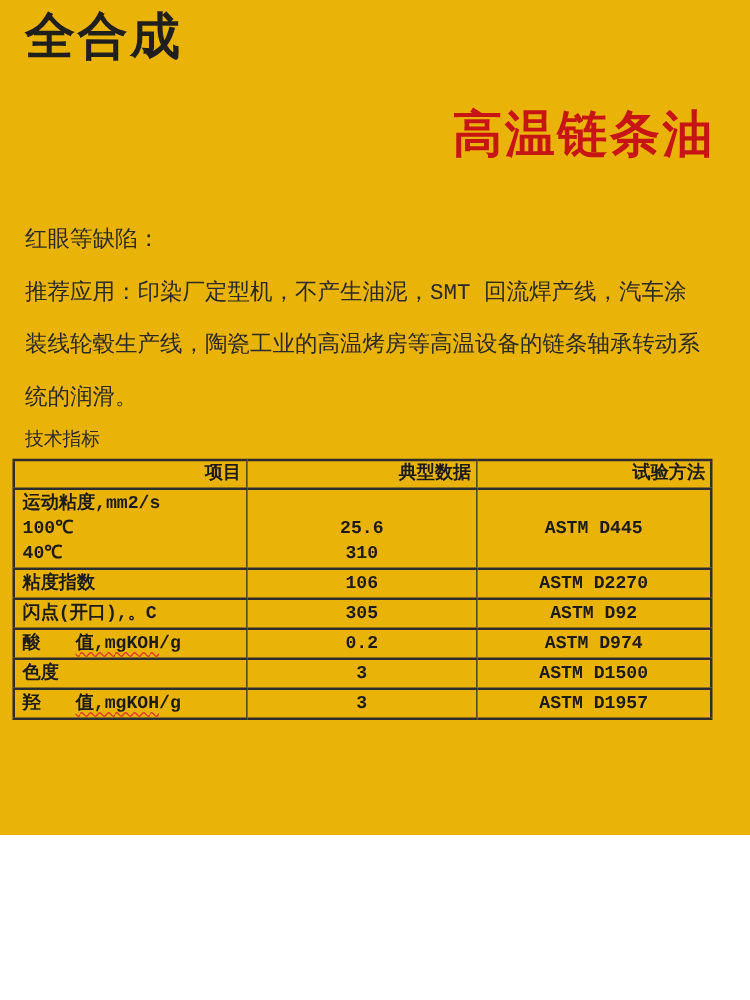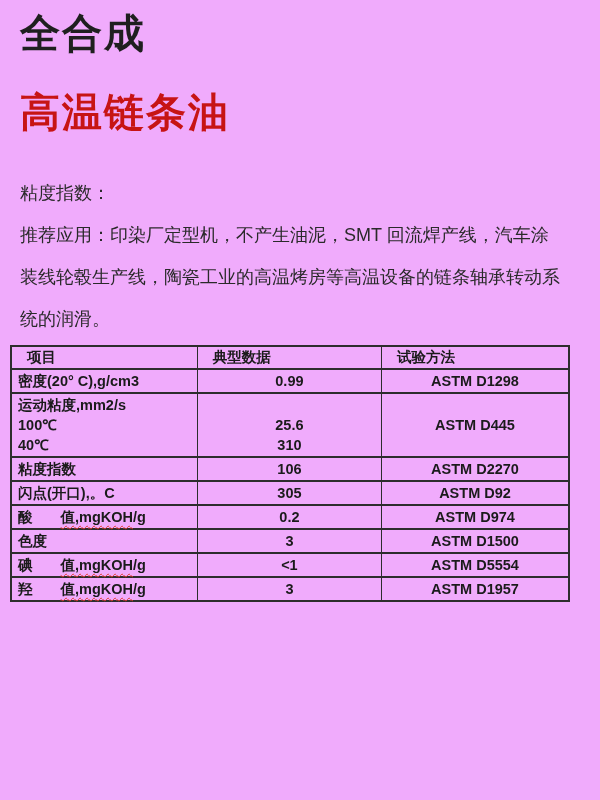--- a/index.html
+++ b/index.html
@@ -1,23 +1,23 @@
 <!DOCTYPE html>
 <html><head>
 <meta charset="utf-8">
 <style>
   * { margin: 0; padding: 0; box-sizing: border-box; }
   html, body { background: #ffffff; }
   .page {
     position: relative;
     width: 600px;
-    height: 800px;
-    background: #f0abfc;
+    height: 668px;
+    background: #eab308;
     overflow: hidden;
-    font-family: Liberation Sans, sans-serif;
+    font-family: Liberation Mono, monospace;
     color: #262626;
   }
   .content { padding: 0 28px 0 20px; }
 
   .h-series {
     padding-top: 10px;
     font-size: 40px;
     line-height: 46px;
     font-weight: 800;
     letter-spacing: 2px;
@@ -58,22 +58,22 @@
   table.specs th, table.specs td {
     border: 1px solid #2d2d2d;
     border-top-width: 2px;
     border-bottom-width: 2px;
     font-size: 14.5px;
     font-weight: bold;
     color: #1b1b1b;
   }
   table.specs th {
     line-height: 19px;
-    padding: 1px 15px;
-    text-align: left;
+    padding: 1px 4px;
+    text-align: right;
   }
   table.specs td { padding: 1px 6px; line-height: 20px; }
   td.c-item { text-align: left; }
   td.c-val { text-align: center; }
   td.c-method { text-align: center; }
 
   .squiggle {
     text-decoration: underline;
     text-decoration-style: wavy;
     text-decoration-thickness: 1px;
@@ -83,53 +83,45 @@
   }
 </style>
 </head>
 <body>
 
 <div class="page">
   <div class="content">
 
     <div class="h-series" style="color: rgb(31, 31, 31);">全合成</div>
 
-    <div class="h-product" style="color: rgb(199, 20, 20);">高温链条油</div>
+    <div class="h-product" style="color: rgb(199, 20, 20); text-align: right;">高温链条油</div>
 
     <div class="prose-block">
-      <div class="prose">粘度指数：</div>
+      <div class="prose">红眼等缺陷：</div>
       <div class="prose">推荐应用：印染厂定型机，不产生油泥，SMT 回流焊产线，汽车涂
 装线轮毂生产线，陶瓷工业的高温烤房等高温设备的链条轴承转动系
 统的润滑。</div>
     </div>
 
+    <div class="spec-caption">技术指标</div>
 
     <table class="specs">
       <colgroup>
         <col style="width:33.4%">
         <col style="width:33.0%">
         <col style="width:33.6%">
       </colgroup>
       <thead>
         <tr>
           <th>项目</th>
           <th>典型数据</th>
           <th>试验方法</th>
         </tr>
       </thead>
       <tbody>
-          <tr>
-            <td class="c-item">
-              <div><span>密度(20° C),g/cm3</span></div>
-            </td>
-            <td class="c-val">
-              <div>0.99</div>
-            </td>
-            <td class="c-method">ASTM D1298</td>
-          </tr>
           <tr>
             <td class="c-item">
               <div><span>运动粘度,mm2/s</span></div>
               <div><span>100℃</span></div>
               <div><span>40℃</span></div>
             </td>
             <td class="c-val">
               <div>&nbsp;</div>
               <div>25.6</div>
               <div>310</div>
@@ -167,29 +159,20 @@
             <td class="c-item">
               <div><span>色度</span></div>
             </td>
             <td class="c-val">
               <div>3</div>
             </td>
             <td class="c-method">ASTM D1500</td>
           </tr>
           <tr>
             <td class="c-item">
-              <div><span>碘</span><span class="squiggle" style="text-decoration-color: rgb(226, 59, 46);">值,mgKOH</span><span>/g</span></div>
-            </td>
-            <td class="c-val">
-              <div>&lt;1</div>
-            </td>
-            <td class="c-method">ASTM D5554</td>
-          </tr>
-          <tr>
-            <td class="c-item">
               <div><span>羟</span><span class="squiggle" style="text-decoration-color: rgb(226, 59, 46);">值,mgKOH</span><span>/g</span></div>
             </td>
             <td class="c-val">
               <div>3</div>
             </td>
             <td class="c-method">ASTM D1957</td>
           </tr>
         </tbody>
     </table>
 

